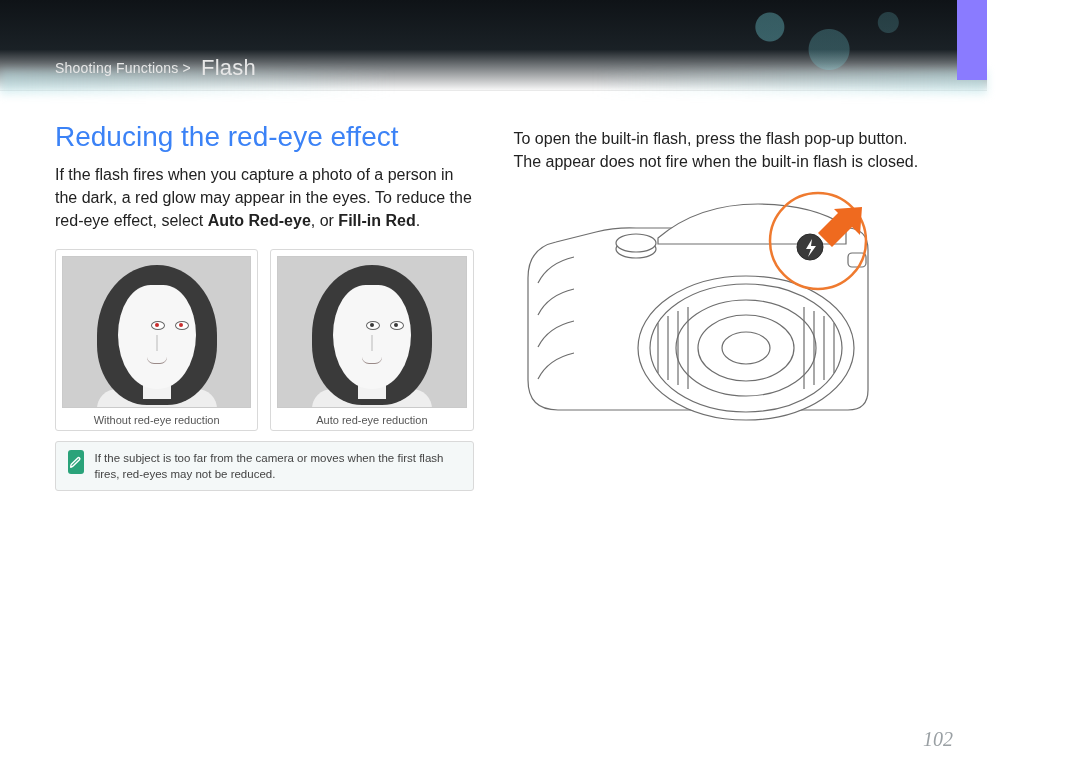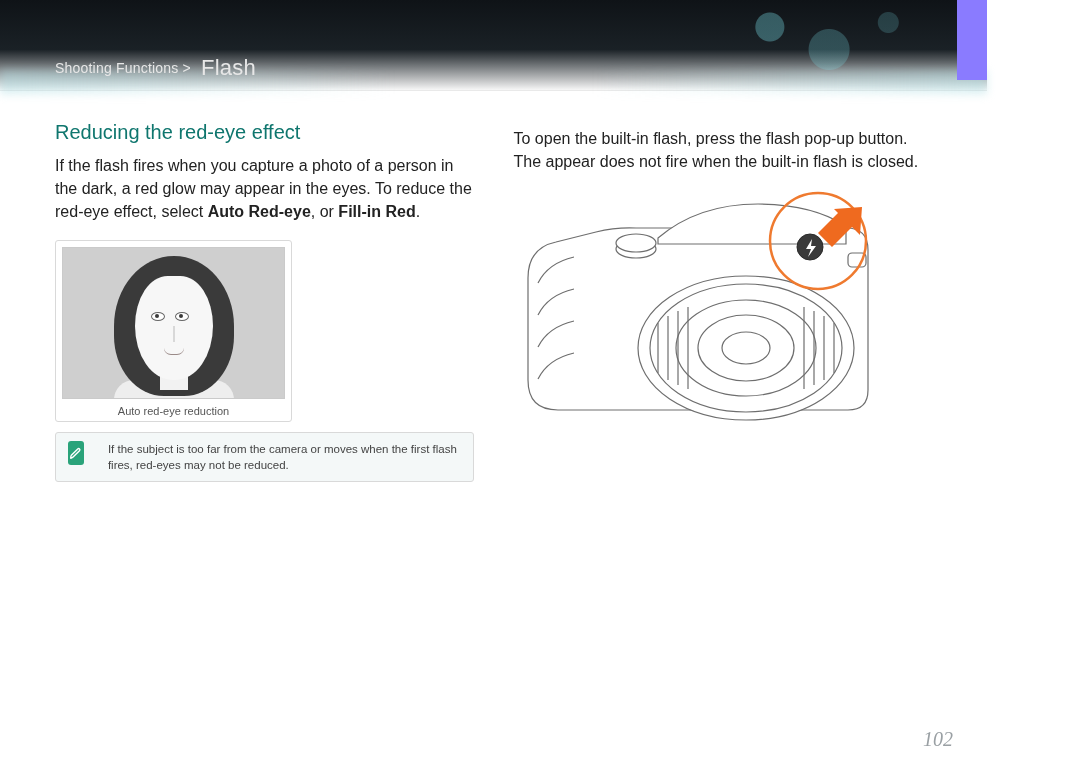--- a/index.html
+++ b/index.html
@@ -18,21 +18,21 @@
     content:"";position:absolute;top:70px;left:0;right:0;height:24px;
     background:linear-gradient(90deg,rgba(170,220,225,.45),rgba(170,220,225,0) 40%,rgba(170,220,225,0) 60%,rgba(170,220,225,.45));
     filter:blur(4px);pointer-events:none;
   }
   .tab{position:absolute;right:0;top:0;width:30px;height:80px;background:#8a7bff}
   .crumb{position:absolute;left:55px;top:55px;color:#e7e7e7;font-size:14px;letter-spacing:.2px}
   .crumb b{font-weight:400;font-size:22px;margin-left:6px;vertical-align:-2px}
 
   .content{display:flex;gap:40px;padding:30px 55px 0}
   .col{flex:1 1 0;min-width:0}
-  h2{margin:0 0 10px;font-weight:400;color:#0f766e;font-size:20px}
+  h2{margin:0 0 10px;font-weight:400;color:#3b82f6;font-size:28px}
   p{margin:6px 0 16px;font-size:16px;line-height:1.45}
 
   
   .thumbs{display:flex;gap:12px;margin:4px 0 10px}
   .thumb{border:1px solid #d9d9d9;border-radius:3px;padding:6px 6px 4px;width:223px}
   .pic{height:150px;background:#cfcfcf;border:1px solid #cacaca;position:relative;overflow:hidden}
   .cap{font-size:11px;color:#555;margin-top:6px;text-align:center}
 
   
   .face{position:absolute;inset:0}
@@ -44,21 +44,21 @@
   .face .eye{position:absolute;top:64px;width:12px;height:7px;border-radius:50%;background:#fff;border:1px solid #666}
   .face .eye::after{content:"";position:absolute;top:1px;left:3px;width:4px;height:4px;border-radius:50%;background:#3a3a3a}
   .face.red .eye::after{background:#c92e2e}
   .face .eye.l{left:88px}.face .eye.r{left:112px}
   .face .nose{position:absolute;top:78px;left:50%;width:1px;height:16px;background:#b9b9b9;transform:translateX(-50%)}
   .face .mouth{position:absolute;top:100px;left:50%;width:20px;height:6px;border-bottom:1.5px solid #9a8a88;border-radius:0 0 10px 10px;transform:translateX(-50%)}
   .face .neck{position:absolute;top:120px;left:50%;width:28px;height:22px;background:#f2f2f2;transform:translateX(-50%)}
   .face .shirt{position:absolute;top:132px;left:50%;width:120px;height:40px;background:#eee;transform:translateX(-50%);border-radius:20px 20px 0 0}
 
   
-  .note{display:flex;align-items:flex-start;gap:24px;border:1px solid #d9d9d9;border-radius:3px;background:#f4f8f8;padding:8px 12px;}
+  .note{display:flex;align-items:flex-start;gap:10px;border:1px solid #d9d9d9;border-radius:3px;background:#f4f8f8;padding:8px 12px;}
   .note .ico{width:24px;height:24px;background:#2aa37a;border-radius:3px;display:flex;align-items:center;justify-content:center;color:#fff;font-size:14px}
   .note .txt{font-size:11.5px;color:#444;line-height:1.4}
 
   
   .camwrap{position:relative;height:260px;margin-top:6px}
   .camwrap svg{position:absolute;left:-6px;top:-6px}
 
   .pagenum{position:absolute;right:34px;bottom:14px;font-style:italic;font-family:Georgia,"Times New Roman",serif;font-size:20px;color:#9aa0a4}
 </style>
 </head>
@@ -75,20 +75,36 @@
 
   <div class="content">
 
     <div class="col">
       <h2>Reducing the red-eye effect</h2>
       <p>
         <span>If the flash fires when you capture a photo of a person in the dark, a red glow may appear in the eyes. To reduce the red-eye effect, select </span><strong>Auto Red-eye</strong><span>, or </span><strong>Fill-in Red</strong><span>.</span>
       </p>
 
       <div class="thumbs">
+        <div class="thumb">
+          <div class="pic">
+            <div class="face red">
+              <div class="bg"></div>
+                <div class="shirt"></div>
+                <div class="hair"></div>
+                <div class="neck"></div>
+                <div class="skin"></div>
+              <div class="eye l"></div>
+                <div class="eye r"></div>
+                <div class="nose"></div>
+                <div class="mouth"></div>
+            </div>
+          </div>
+          <div class="cap">Without red-eye reduction</div>
+        </div>
         <div class="thumb">
           <div class="pic">
             <div class="face">
               <div class="bg"></div>
                 <div class="shirt"></div>
                 <div class="hair"></div>
                 <div class="neck"></div>
                 <div class="skin"></div>
               <div class="eye l"></div>
                 <div class="eye r"></div>

